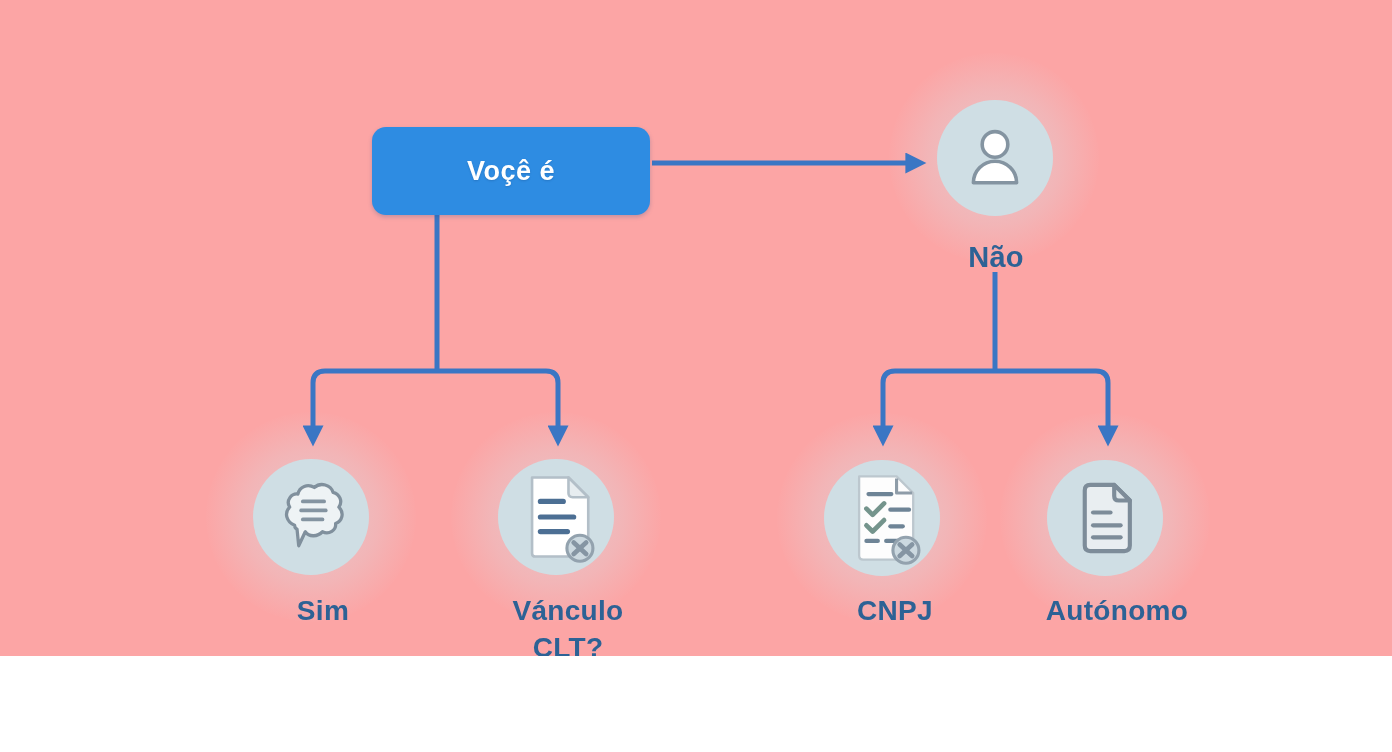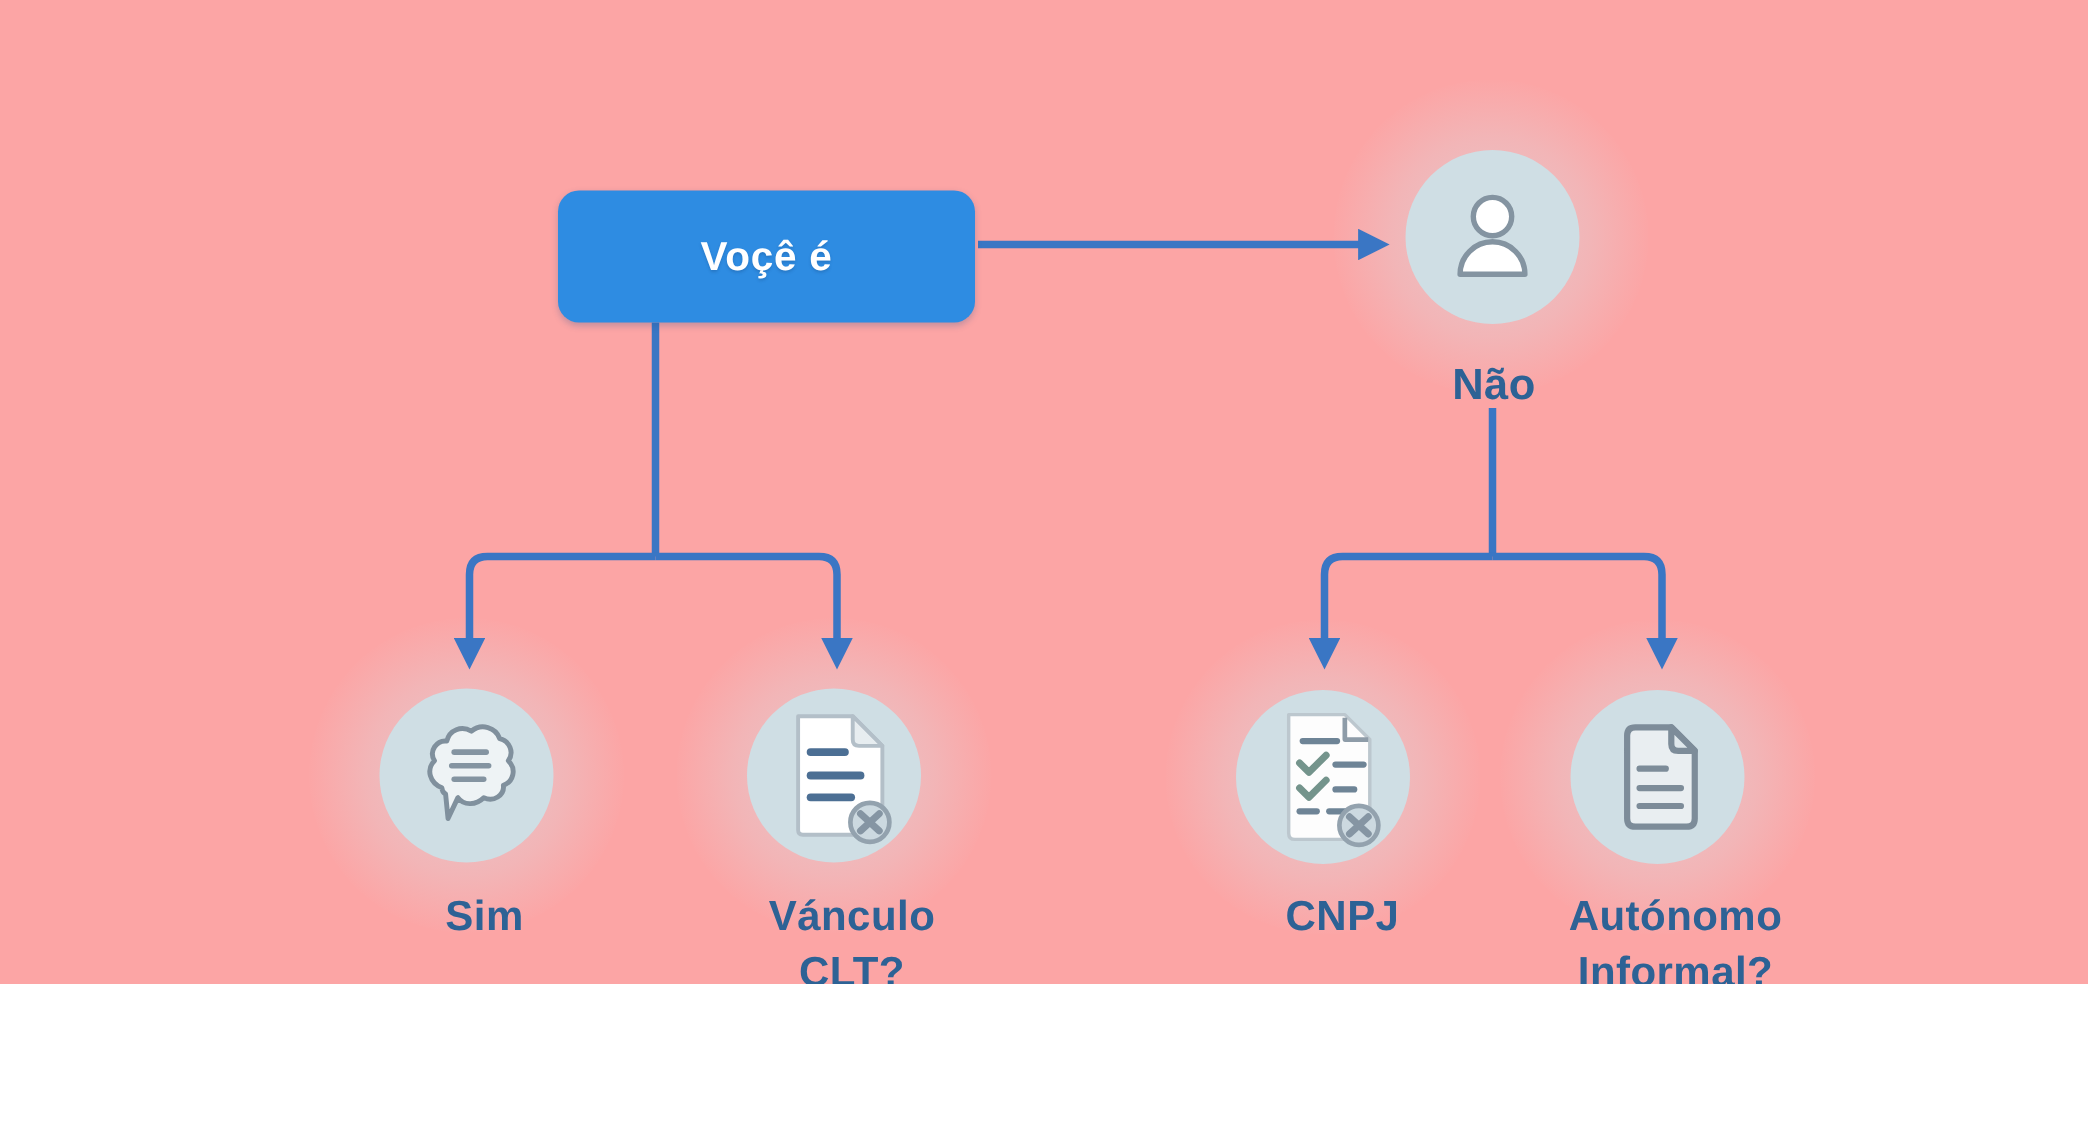--- a/index.html
+++ b/index.html
@@ -172,16 +172,15 @@
       <path d="M60 14 V26 Q60 31 65 31 H77 Z" fill="#dfe7eb" stroke="#7d8c99" stroke-width="4.5" stroke-linejoin="round"></path>
       <g stroke="#7d8c99" stroke-width="4.5" stroke-linecap="round">
         <line x1="37" y1="44" x2="56" y2="44"></line>
         <line x1="37" y1="58" x2="67" y2="58"></line>
         <line x1="37" y1="71" x2="67" y2="71"></line>
       </g>
     </svg>
   </div>
   <div class="node-label" style="left:1105px; top:592px;">
     <span class="lbl-line">Autónomo</span>
-    <span class="lbl-line">Informal?</span>
   </div>
 
 </div>
 
 </body></html>

